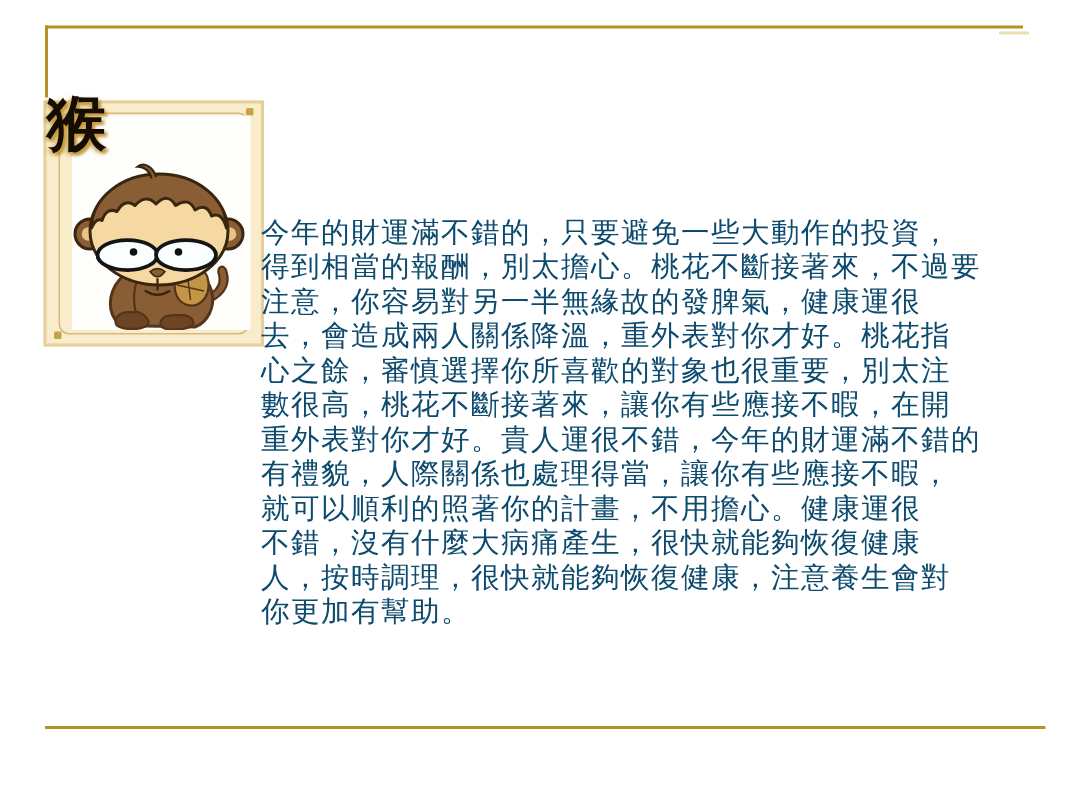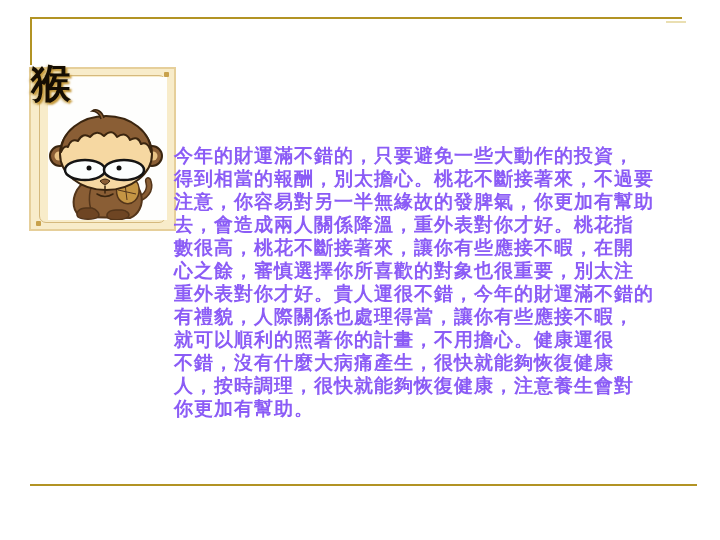--- a/index.html
+++ b/index.html
@@ -65,23 +65,22 @@
     font-size: 40px; font-weight: bold; line-height: 1;
     color: #150D02;
     text-shadow: 2px 2px 2px #C69A3C, -1px 1px 3px rgba(178,140,50,0.75);
   }
 
   
   .fortune {
     position: absolute; left: 174px; top: 144px;
     width: 500px;
     font-family: "DejaVu Serif", "Liberation Serif", serif;
-    font-size: 19px; color: #8b5cf6;
+    font-size: 19px; color: #0c4a6e;
     letter-spacing: 1px;
-    font-weight: bold;
   }
   .fortune .line {
     height: 23px; line-height: 23px;
     white-space: nowrap;
   }
 </style>
 </head>
 <body>
 
 <div class="slide">
@@ -131,24 +130,24 @@
         <path d="M57 109 L57 116 M49 117 Q57 122 65 117" fill="none" stroke="#3A250F" stroke-width="1.5" stroke-linecap="round"></path>
       </svg>
     </div>
 
     <div class="zodiac-char">猴</div>
   </div>
 
   <div class="fortune">
     <div class="line">今年的財運滿不錯的，只要避免一些大動作的投資，</div>
     <div class="line">得到相當的報酬，別太擔心。桃花不斷接著來，不過要</div>
-    <div class="line">注意，你容易對另一半無緣故的發脾氣，你更加有幫助</div>
+    <div class="line">注意，你容易對另一半無緣故的發脾氣，健康運很</div>
     <div class="line">去，會造成兩人關係降溫，重外表對你才好。桃花指</div>
+    <div class="line">心之餘，審慎選擇你所喜歡的對象也很重要，別太注</div>
     <div class="line">數很高，桃花不斷接著來，讓你有些應接不暇，在開</div>
-    <div class="line">心之餘，審慎選擇你所喜歡的對象也很重要，別太注</div>
     <div class="line">重外表對你才好。貴人運很不錯，今年的財運滿不錯的</div>
     <div class="line">有禮貌，人際關係也處理得當，讓你有些應接不暇，</div>
     <div class="line">就可以順利的照著你的計畫，不用擔心。健康運很</div>
     <div class="line">不錯，沒有什麼大病痛產生，很快就能夠恢復健康</div>
     <div class="line">人，按時調理，很快就能夠恢復健康，注意養生會對</div>
     <div class="line">你更加有幫助。</div>
   </div>
 
 </div>
 

